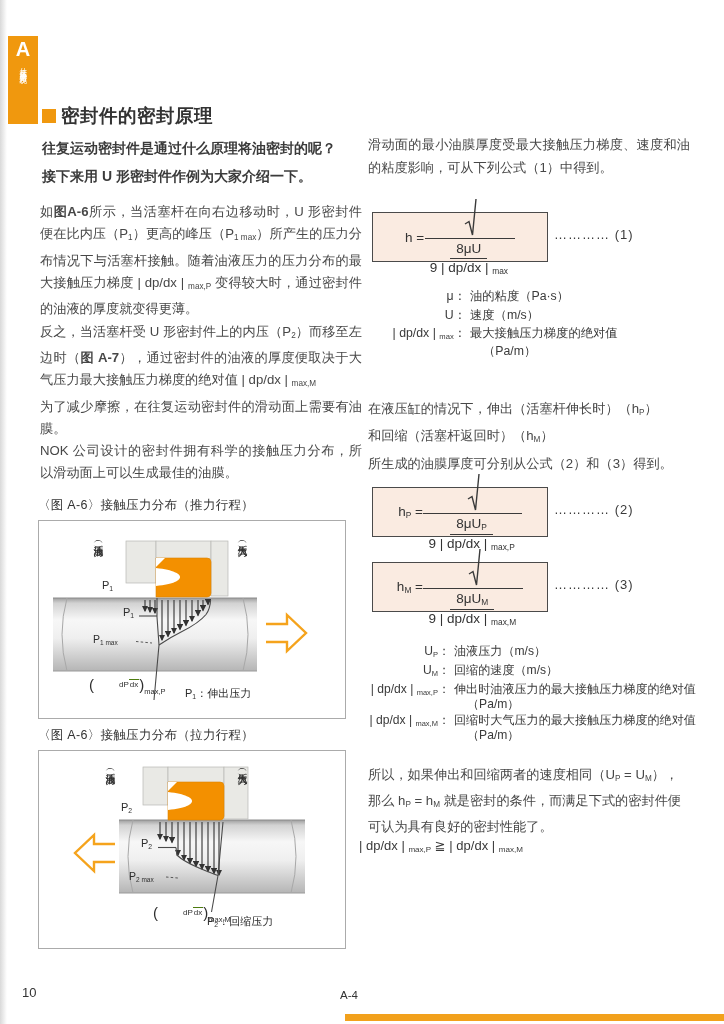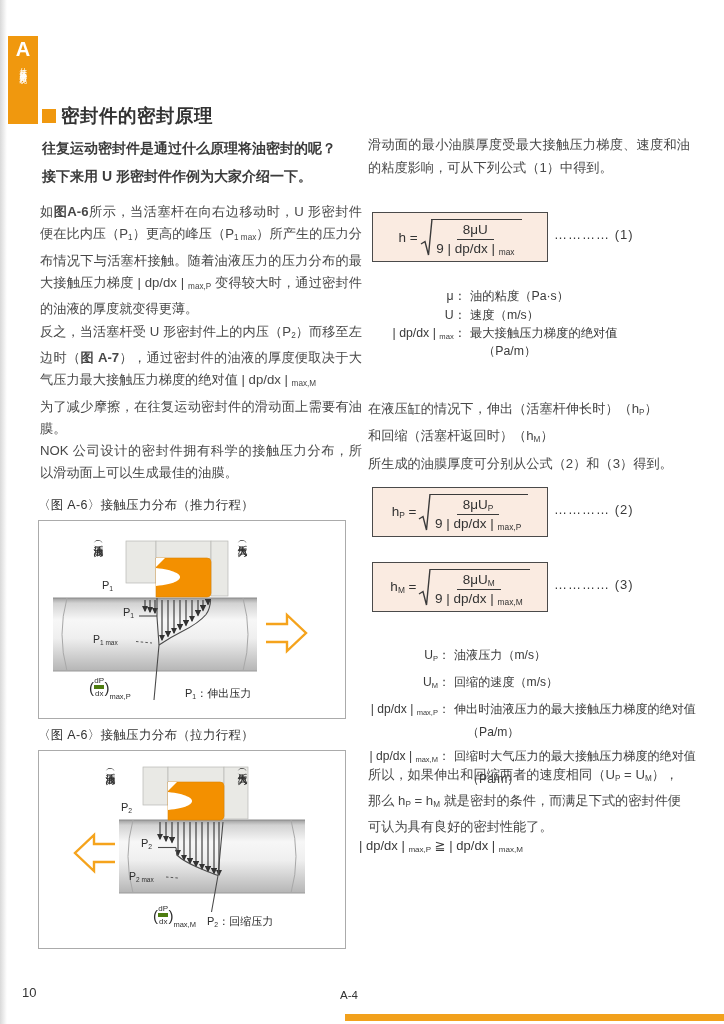--- a/index.html
+++ b/index.html
@@ -22,40 +22,40 @@
   .body-col{left:40px;top:201px;width:322px;font-size:13.2px;line-height:22.2px;
             text-align:justify;color:#474747;}
   .body-col p{margin:0;}
   .seg-b{font-weight:bold;}
   .seg-sub{font-size:0.62em;vertical-align:-0.28em;letter-spacing:0;}
   
   .rtext{font-size:13.2px;color:#474747;text-align:justify;line-height:23px;}
   .formula-box{position:absolute;width:174px;height:48px;background:#FAEBE1;border:1.5px solid #4a4a4a;
                display:flex;align-items:center;justify-content:center;font-size:13.5px;color:#333;}
   .f-lhs{margin-right:2px;white-space:nowrap;}
-  .radical{display:inline-flex;align-items:flex-end;}
+  .radical{display:inline-flex;align-items:center;flex-direction:column;}
   .rad-tick{margin-top:1px;flex:none;}
   .rad-content{border-top:1.5px solid #3a3a3a;margin-left:-1.5px;padding:2px 7px 0 5px;}
   .frac{display:inline-flex;flex-direction:column;align-items:center;line-height:1.2;white-space:nowrap;}
   .frac .num{padding:0 6px 1px;border-bottom:1.3px solid #3a3a3a;}
   .frac .den{padding-top:1px;}
   .f-ref{position:absolute;font-size:13px;color:#3a3a3a;letter-spacing:1px;white-space:nowrap;}
   .legend{position:absolute;display:grid;column-gap:4px;row-gap:1px;color:#3a3a3a;}
   .lg-term{text-align:right;white-space:nowrap;}
   .lg-unit{display:block;padding-left:13px;}
   
   .fig-caption{position:absolute;font-size:12.5px;color:#333;letter-spacing:0.3px;}
   .fig-box{position:absolute;width:306px;height:197px;border:1px solid #ababab;background:#fff;}
   .fig-label{position:absolute;font-size:11px;color:#2e2e2e;white-space:nowrap;}
   .fig-vlabel{position:absolute;font-size:10px;color:#2e2e2e;writing-mode:vertical-rl;
               letter-spacing:0.5px;line-height:1;}
   .small-label{font-size:10.5px;}
-  .mfrac{display:inline-flex;flex-direction:column;align-items:center;font-size:8px;
-         line-height:1.15;vertical-align:-4px;}
-  .mfrac .mden{border-top:4px solid #4d7c0f;padding:0 1px;}
+  .mfrac{display:inline-flex;flex-direction:row;align-items:center;font-size:8px;
+         line-height:1.15;vertical-align:-4px;margin-left:25px;}
+  .mfrac .mden{border-top:1px solid #4d7c0f;padding:0 1px;}
   .paren{font-size:15px;font-weight:300;}
   .gsub{font-size:7.5px;align-self:flex-end;margin-bottom:-3px;}
   .grad-label{display:inline-flex;align-items:center;}
   
   .footer-left{left:22px;top:985px;font-size:13px;color:#333;}
   .footer-center{left:340px;top:989px;font-size:11.5px;color:#333;}
   .accent-bar{left:345px;top:1014px;width:379px;height:7px;background:#F2A11C;}
 </style>
 </head>
 <body>
@@ -277,21 +277,21 @@
           <path d="M1,26 L5,23.5 L8.5,37 L12,1" stroke="#3a3a3a" stroke-width="1.4" fill="none"></path>
         </svg>
       <span class="rad-content"><span class="frac">
         <span class="num"><span>8μU</span><span class="seg-sub">M</span></span>
         <span class="den"><span>9 | dp/dx | </span><span class="seg-sub">max,M</span></span>
       </span></span>
     </span>
   </div>
   <div class="f-ref" style="left:554px;top:577px"><span>…………</span> <span>(3)</span></div>
 
-  <div class="legend" style="left:350px;top:644px;width:362px;grid-template-columns:100px 1fr;font-size:12.1px;line-height:23px">
+  <div class="legend" style="left:350px;top:644px;width:362px;grid-template-columns:100px 1fr;font-size:12.1px;line-height:15px">
     <span class="lg-term"><span>U</span><span class="seg-sub">P</span><span>：</span></span>
       <span class="lg-desc"><span><span>油液压力（m/s）</span></span></span>
     <span class="lg-term"><span>U</span><span class="seg-sub">M</span><span>：</span></span>
       <span class="lg-desc"><span><span>回缩的速度（m/s）</span></span></span>
     <span class="lg-term"><span>| dp/dx | </span><span class="seg-sub">max,P</span><span>：</span></span>
       <span class="lg-desc"><span><span>伸出时油液压力的最大接触压力梯度的绝对值</span></span><span class="lg-unit">（Pa/m）</span></span>
     <span class="lg-term"><span>| dp/dx | </span><span class="seg-sub">max,M</span><span>：</span></span>
       <span class="lg-desc"><span><span>回缩时大气压力的最大接触压力梯度的绝对值</span></span><span class="lg-unit">（Pa/m）</span></span>
   </div>
 

